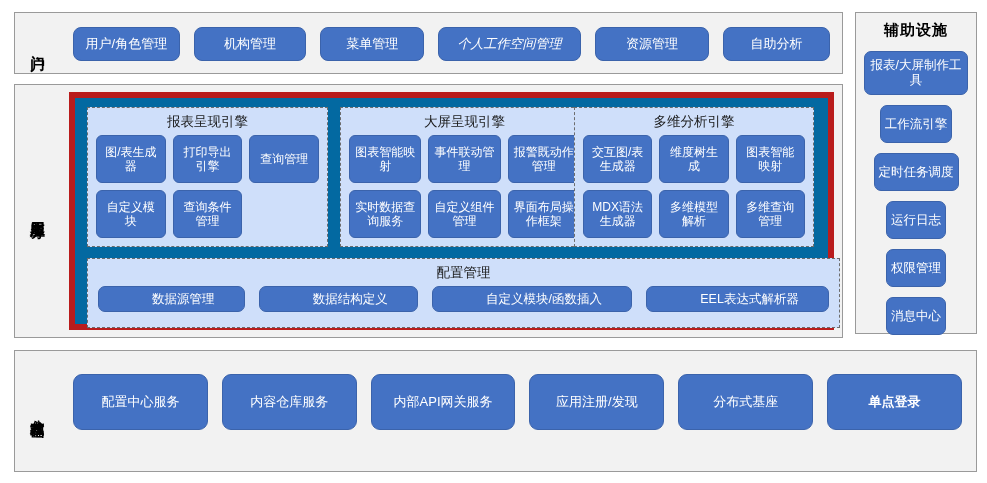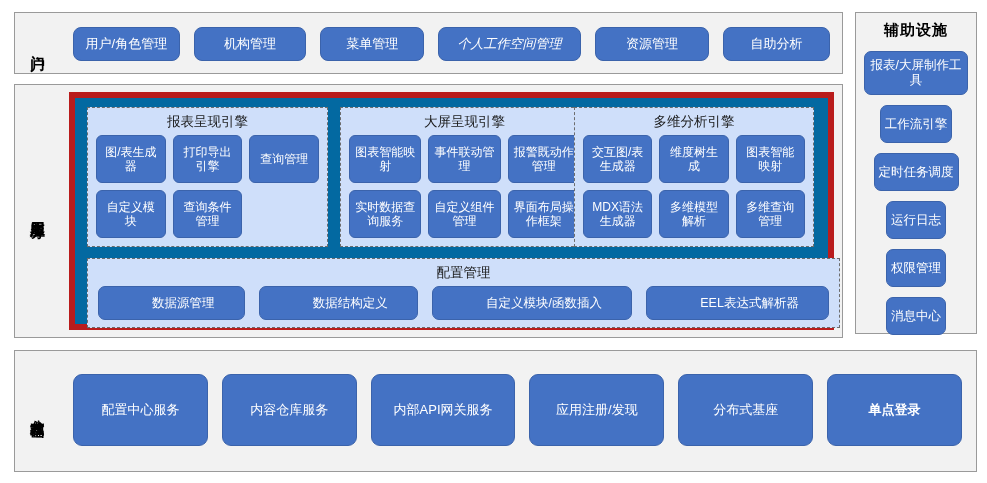--- a/index.html
+++ b/index.html
@@ -45,22 +45,22 @@
     display:flex;align-items:center;justify-content:center;
     text-align:center;
     box-sizing:border-box;
     line-height:1.18;
     font-size:12.5px;
     padding:2px 4px;
   }
   .btn.portal{height:34px;font-size:13px;border-radius:8px;}
   .btn.small{font-size:12px;border-radius:6px;}
   .btn.aux{height:38px;font-size:12.5px;border-radius:7px;}
-  .btn.base{height:72px;font-size:13px;border-radius:9px;}
-  .btn.cfg{height:34px;font-size:12.5px;border-radius:7px;padding-left:28px;}
+  .btn.base{height:56px;font-size:13px;border-radius:9px;}
+  .btn.cfg{height:26px;font-size:12.5px;border-radius:7px;padding-left:28px;}
 
   
   .group{
     position:absolute;
     background:#cfdffa;
     border:1px dashed #6d6d6d;
     box-sizing:border-box;
   }
   .group-title{
     text-align:center;

